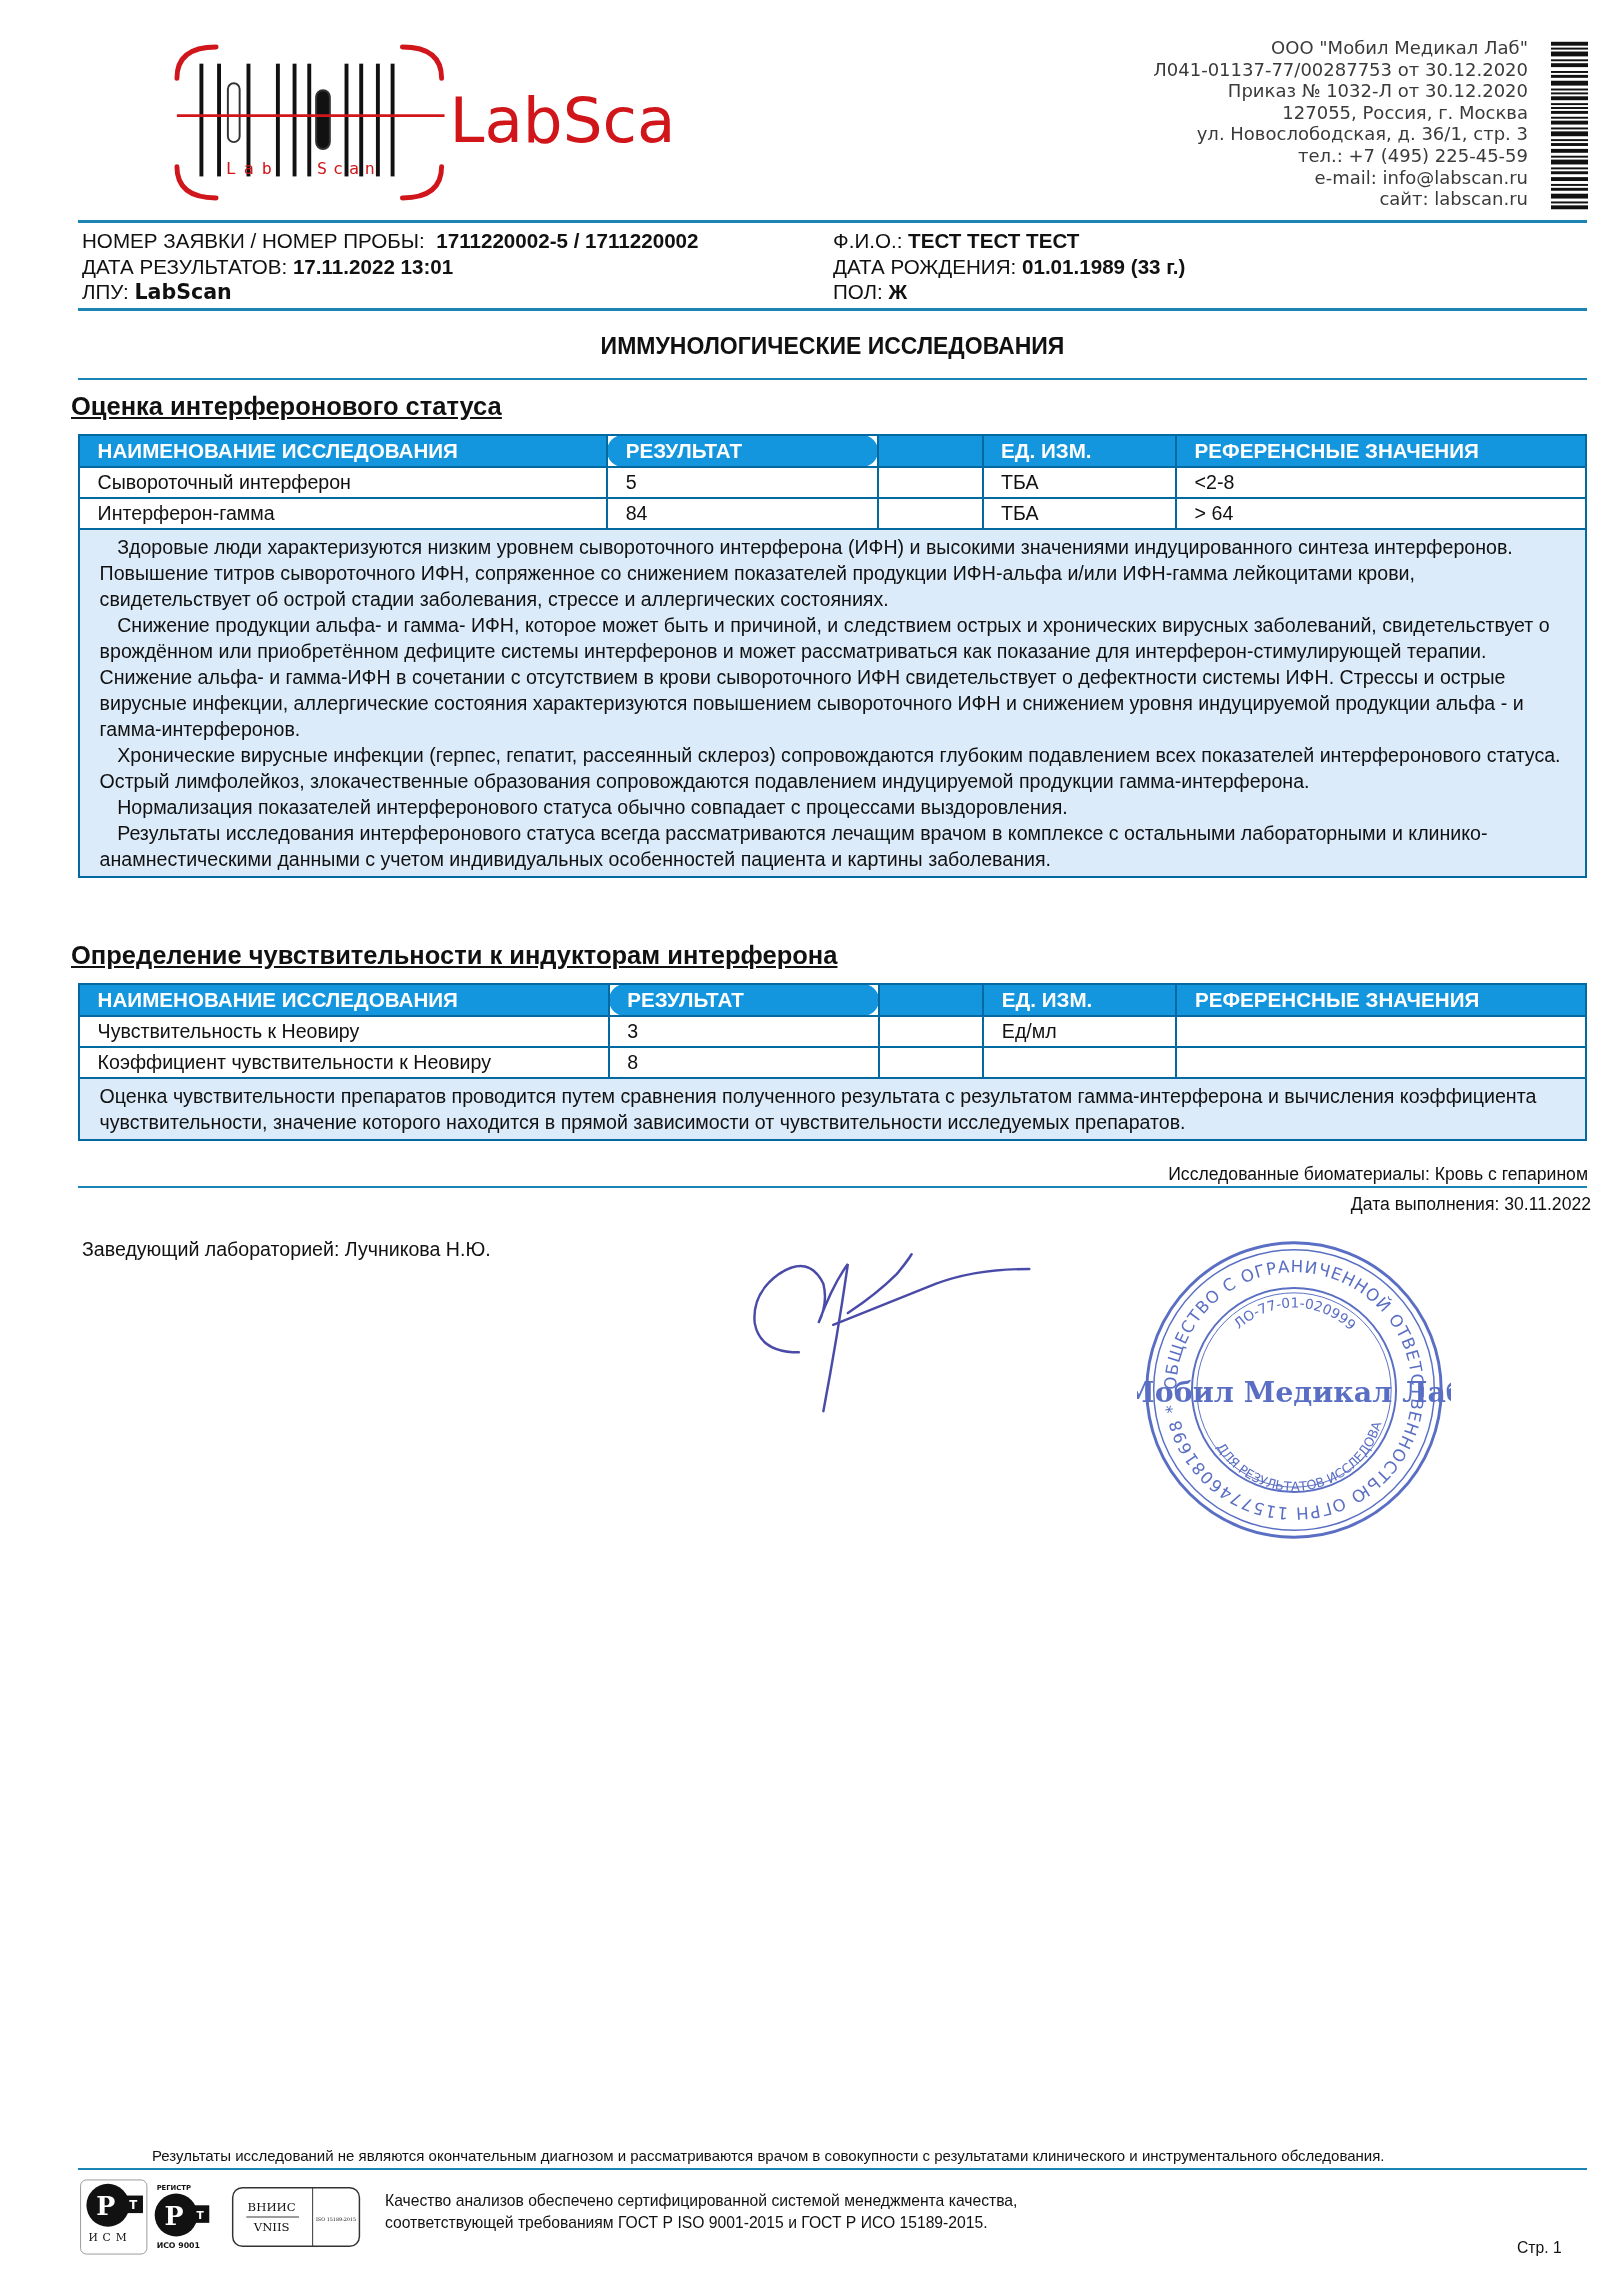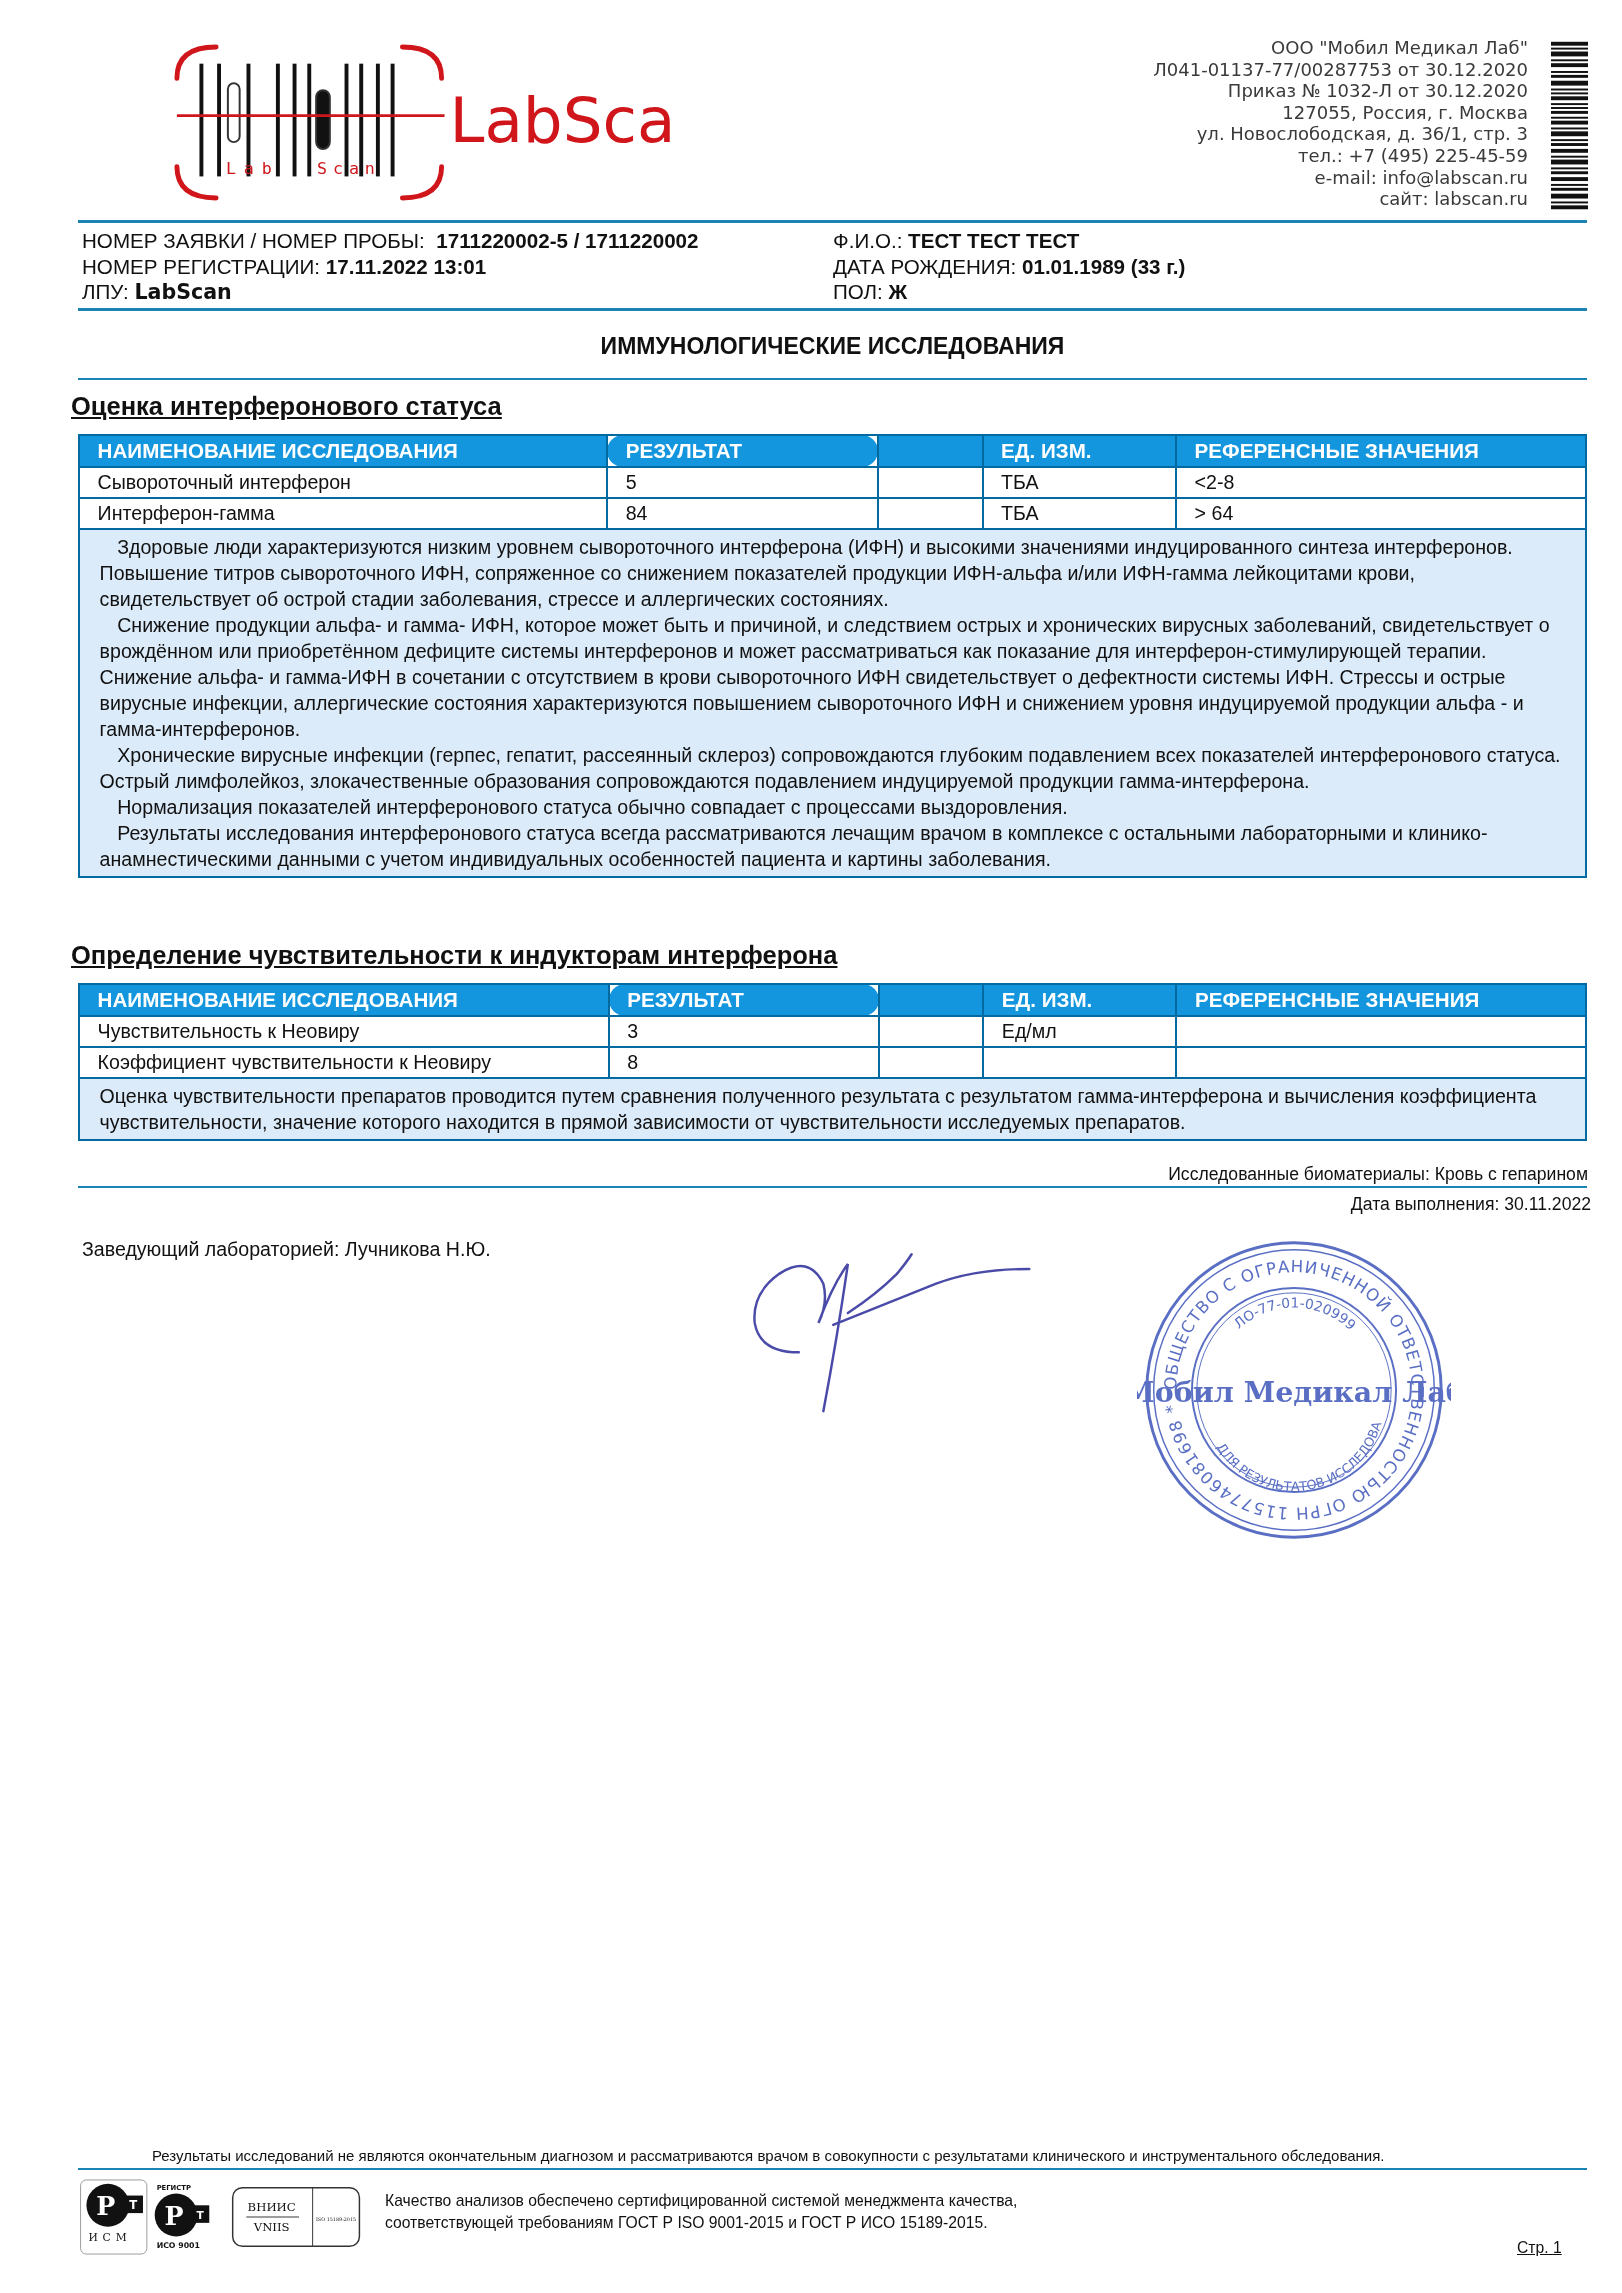--- a/index.html
+++ b/index.html
@@ -36,21 +36,21 @@
 
   .right-line { position: absolute; right: 34px; font-size: 17.6px; text-align: right; }
   .head-lab { position: absolute; left: 82px; top: 1238px; font-size: 19.6px; }
 
   .signature { position: absolute; left: 740px; top: 1215px; width: 304px; height: 206px; }
   .stamp { position: absolute; left: 1137px; top: 1233px; width: 314px; height: 314px; }
 
   .disclaimer { position: absolute; top: 2147px; left: 152px; font-size: 15px; }
   .cert-logos { position: absolute; left: 78px; top: 2178px; width: 284px; height: 78px; }
   .cert-text { position: absolute; left: 385px; top: 2190px; font-size: 15.7px; line-height: 21.6px; }
-  .page-num { position: absolute; left: 1517px; top: 2239px; font-size: 15.7px; text-decoration: underline; }
+  .page-num { position: absolute; left: 1517px; top: 2239px; font-size: 15.7px; }
 </style>
 </head>
 <body>
 
 <svg class="logo" viewBox="0 0 510 170">
   <g fill="none" stroke="#d0161b" stroke-width="5" stroke-linecap="round">
     <path d="M45 8 Q5 8 5 40"></path>
       <path d="M235 8 Q275 8 275 40"></path>
     <path d="M5 130 Q5 162 45 162"></path>
       <path d="M275 130 Q275 162 235 162"></path>
@@ -119,21 +119,21 @@
       <rect y="156" width="38" height="5"></rect>
       <rect y="164" width="38" height="2"></rect>
     <rect y="168" width="38" height="4"></rect>
   </g>
 </svg>
 
 <div class="hr" style="top:220px;"></div>
 
 <div class="meta meta-left">
   <div><span>НОМЕР ЗАЯВКИ / НОМЕР ПРОБЫ:</span>&nbsp; <b>1711220002-5 / 1711220002</b></div>
-  <div><span>НОМЕР РЕГИСТРАЦИИ:</span> <b>17.11.2022 13:01</b></div>
+  <div><span>ДАТА РЕЗУЛЬТАТОВ:</span> <b>17.11.2022 13:01</b></div>
   <div><span>ЛПУ:</span> <span class="lpu-val">LabScan</span></div>
 </div>
 <div class="meta meta-right">
   <div><span>Ф.И.О.:</span> <b>ТЕСТ ТЕСТ ТЕСТ</b></div>
   <div><span>ДАТА РОЖДЕНИЯ:</span> <b>01.01.1989 (33 г.)</b></div>
   <div><span>ПОЛ:</span> <b>Ж</b></div>
 </div>
 
 <div class="hr" style="top:308px;"></div>
 

